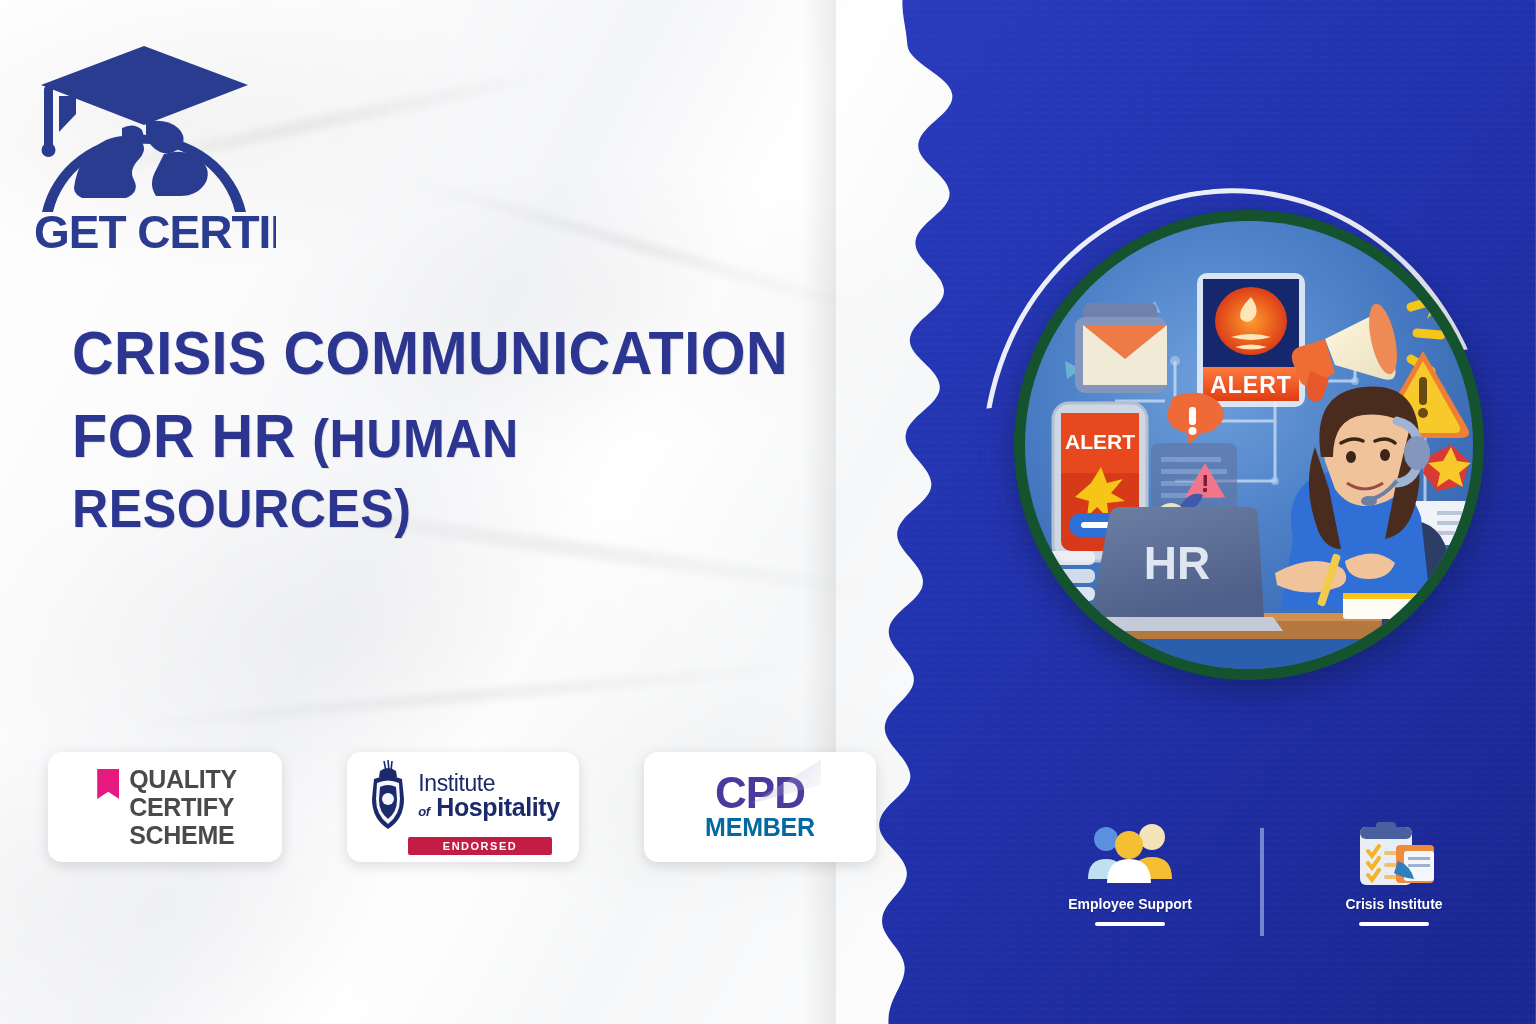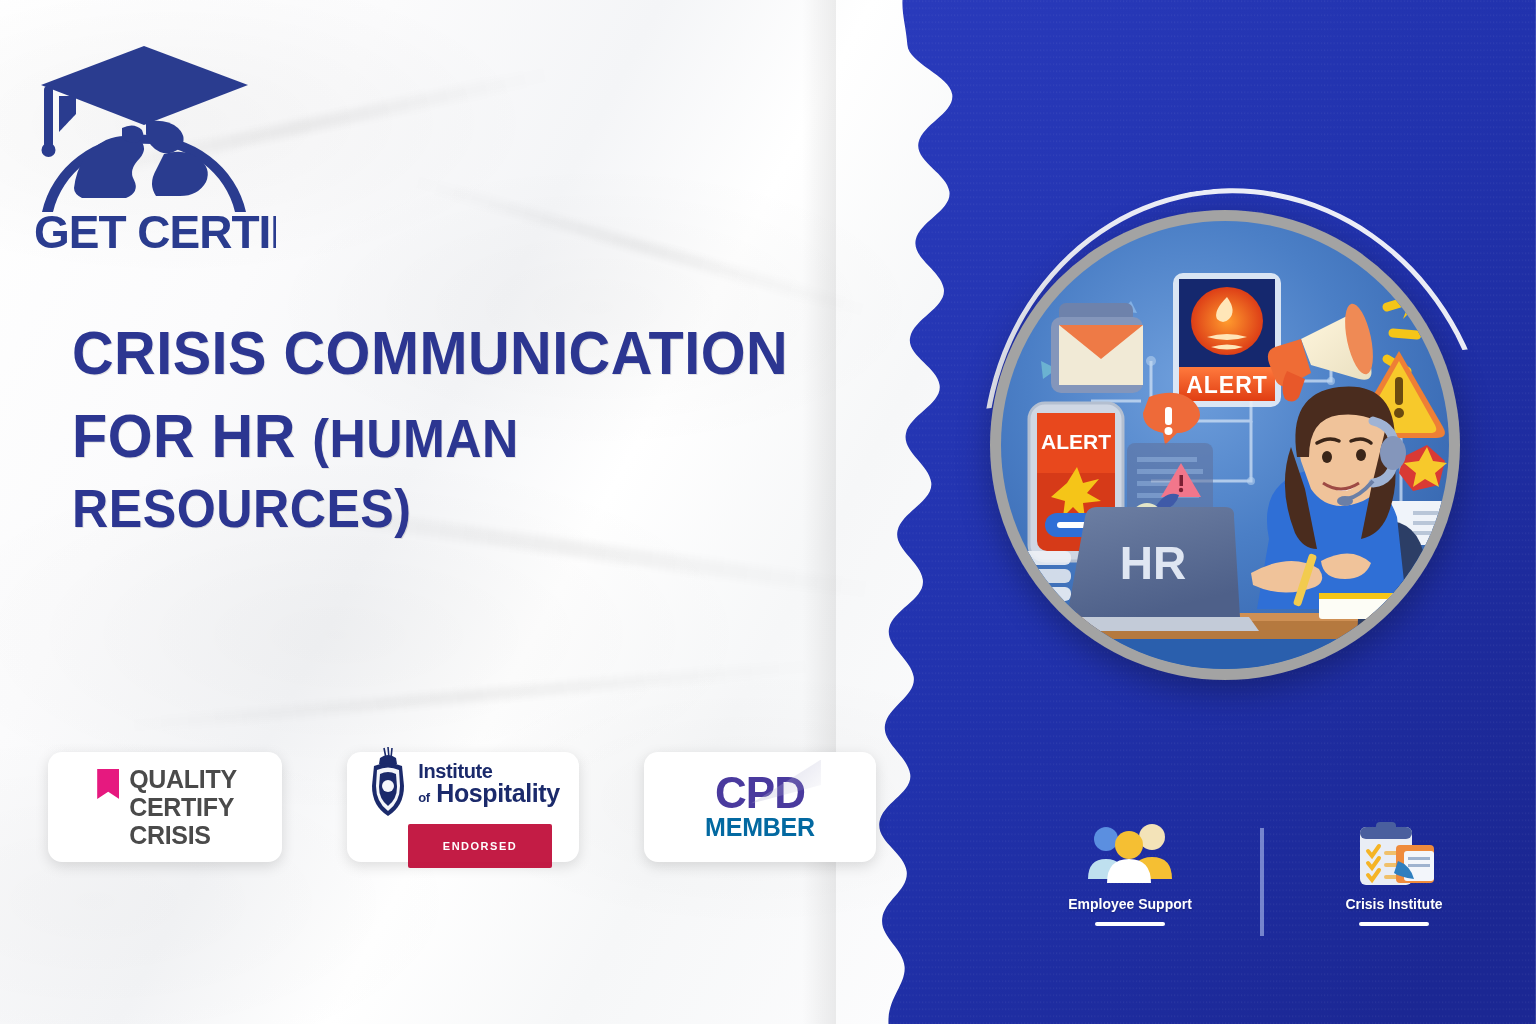--- a/index.html
+++ b/index.html
@@ -65,47 +65,47 @@
 
   .qls-row{ display:flex; align-items:flex-start; gap:10px; padding-left:4px;}
   .qls-ribbon{ width:22px; height:30px; background:#e6197f;
     clip-path:polygon(0 0,100% 0,100% 100%,50% 76%,0 100%); margin-top:4px; }
   .qls-text{ color:#4a4a4a; font-weight:bold; font-size:25px; line-height:1.12;
     letter-spacing:-.3px; }
 
   .ioh-wrap{ display:flex; flex-direction:column; align-items:center; gap:4px; }
   .ioh-top{ display:flex; align-items:center; gap:8px; }
   .ioh-txt{ color:#1b2a6b; line-height:1.0; }
-  .ioh-l1{ font-size:20px; font-weight:bold; letter-spacing:-.4px;}
+  .ioh-l1{ font-size:23px; font-weight:normal; letter-spacing:-.4px;}
   .ioh-l2{ font-size:25px; font-weight:bold; letter-spacing:-.4px; }
-  .ioh-of{ font-size:13px; font-weight:bold; }
+  .ioh-of{ font-size:13px; font-weight:bold; font-style:italic; }
   .ioh-band{ background:#c0103c; color:#fff; font-size:11px; font-weight:bold;
-    letter-spacing:1.5px; padding:16px 0; width:144px; text-align:center;
+    letter-spacing:1.5px; padding:3px 0; width:144px; text-align:center;
     border-radius:2px; margin-left:34px; opacity:.95;}
 
   .cpd-wrap{ display:flex; flex-direction:column; align-items:center; position:relative; }
   .cpd-top{ color:#4a3a9e; font-weight:bold; font-size:44px; letter-spacing:-1px; line-height:.95;}
   .cpd-bot{ color:#0369a1; font-weight:bold; font-size:25px; letter-spacing:-.2px; }
   .cpd-swoosh{ position:absolute; right:-6px; top:-12px; width:70px; height:44px;
     background:linear-gradient(135deg, rgba(180,180,210,.55), rgba(255,255,255,0));
     clip-path:polygon(100% 0, 100% 58%, 0 100%); }
 
   
   .hero{
     position:absolute; left:988px; top:196px; width:500px; height:560px;
   }
   .hero-arc{
     position:absolute; left:-6px; top:-8px; width:512px; height:560px;
     border:5px solid rgba(255,255,255,.92); border-radius:50%;
     clip-path:polygon(0 0,100% 0,100% 34%,0 34%);
     transform:rotate(-7deg);
   }
   .hero-ring{
-    position:absolute; left:2px; top:14px; width:470px; height:470px;
-    border-radius:50%; background:#a3a3a3;
+    position:absolute; left:26px; top:14px; width:470px; height:470px;
+    border-radius:50%; background:#14532d;
     box-shadow:0 10px 34px rgba(0,0,0,.28);
     padding:11px;
   }
   .hero-inner{
     width:100%; height:100%; border-radius:50%; overflow:hidden; position:relative;
     background:radial-gradient(circle at 42% 36%, #6f9fdc 0%, #4b7fc6 42%, #3a6bb4 72%, #33619f 100%);
   }
   .hero-inner svg{ position:absolute; inset:0; }
 
   
@@ -205,21 +205,21 @@
   </h1>
 
   <div class="badges">
 
     <div class="badge badge-qls">
       <div class="qls-row">
         <div class="qls-ribbon"></div>
         <div class="qls-text">
           <div>QUALITY</div>
           <div>CERTIFY</div>
-          <div>CRISIS</div>
+          <div>SCHEME</div>
         </div>
       </div>
     </div>
 
     <div class="badge badge-ioh">
       <div class="ioh-wrap">
         <div class="ioh-top">
           <svg width="44" height="74" viewBox="0 0 44 74">
             <g fill="#1b2a6b">
               <path d="M18 2 L20 12 M22 1 L23 12 M26 2 L25 12" stroke="#1b2a6b" stroke-width="1.6"></path>

